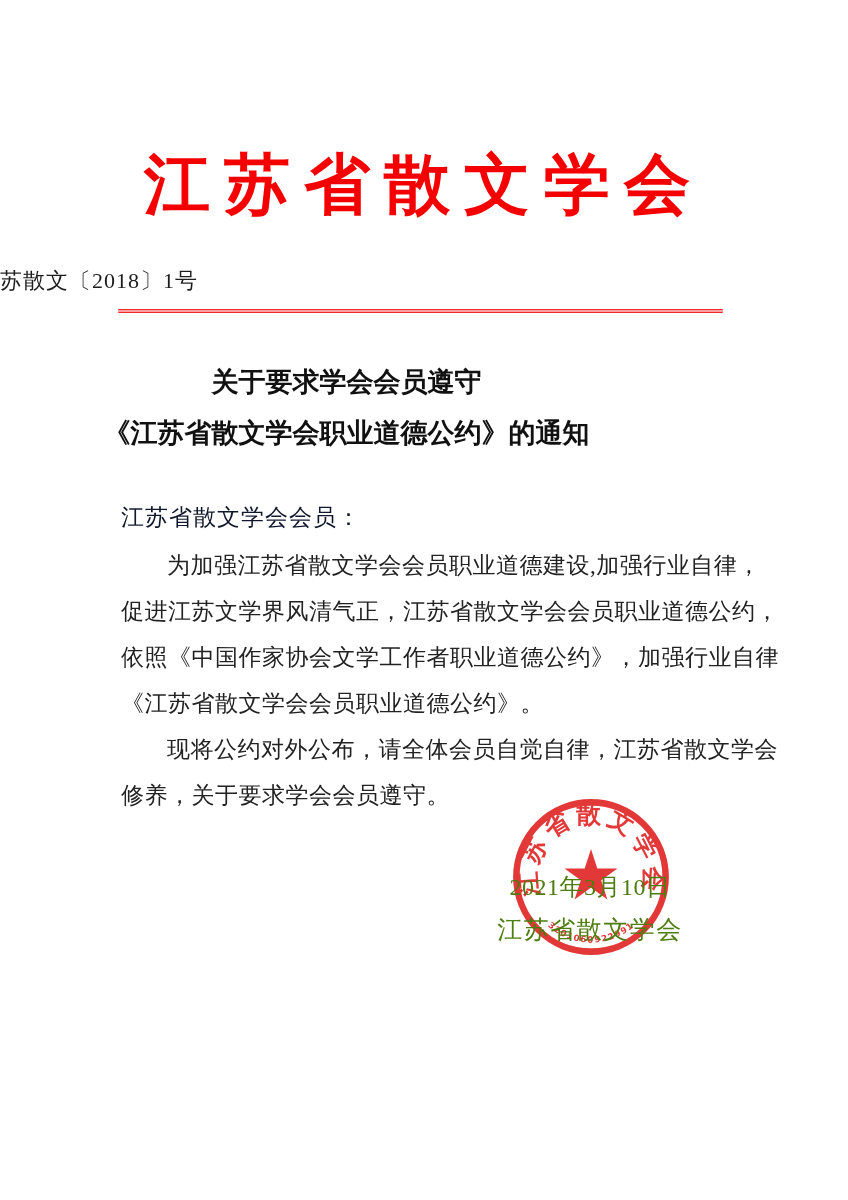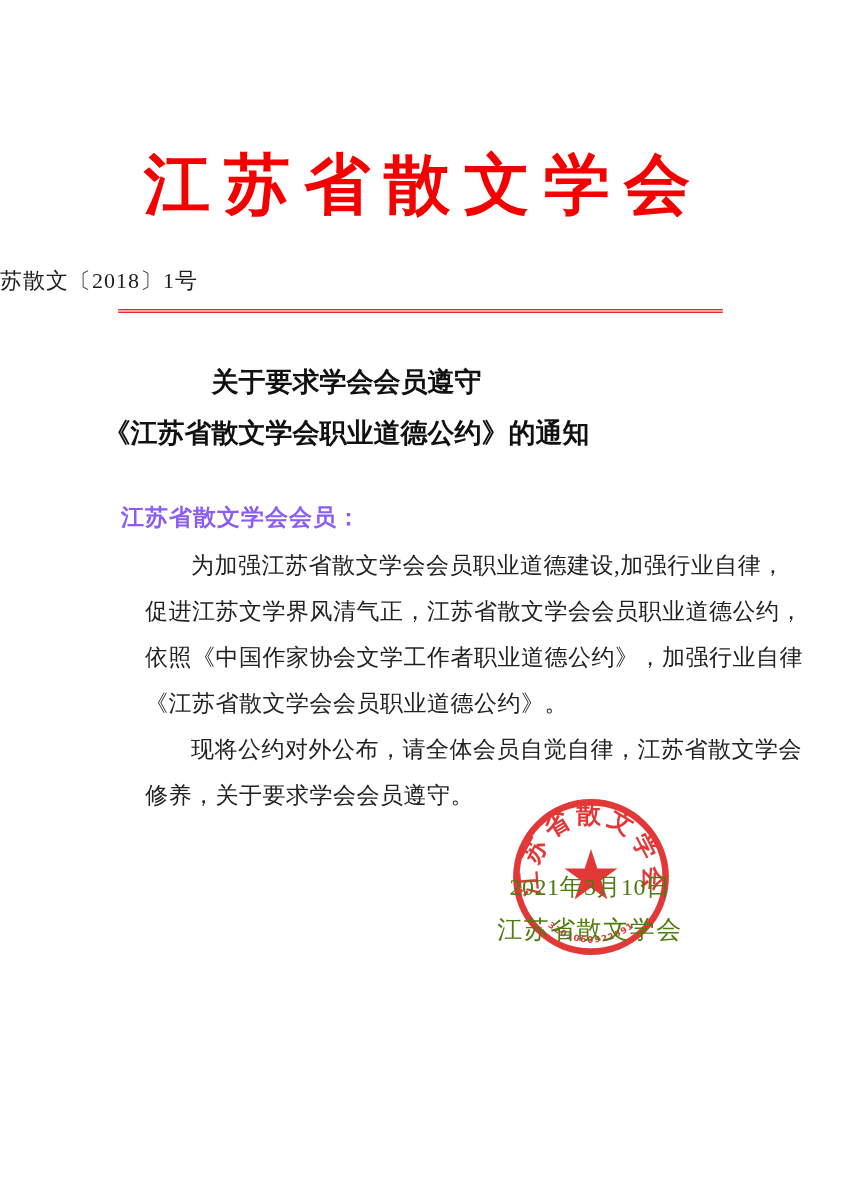--- a/index.html
+++ b/index.html
@@ -45,35 +45,34 @@
     position:absolute;top:357px;left:0;width:693px;
     text-align:center;
     font-family:"Liberation Sans","DejaVu Sans",sans-serif;
     font-weight:bold;
     font-size:27px;
     line-height:51px;
     color:#111111;
   }
   .salutation{
     position:absolute;top:502px;left:121px;
-    font-size:23px;font-weight:bold;
+    font-size:23px;font-weight:normal;
     letter-spacing:1px;
-    color:#8b5cf6;
+    color:#0f172a;
   }
   .body-text{
     position:absolute;top:543px;left:121px;width:620px;
     font-size:23px;
     line-height:46px;
     color:#222222;
   }
   .body-line{
     white-space:nowrap;
     text-align:justify;
     letter-spacing:0.5px;
-    margin-left:24px;
   }
   .indent{text-indent:2em;}
 
   .seal{
     position:absolute;left:509px;top:795px;width:164px;height:164px;
     z-index:1;opacity:0.93;
   }
   .seal .ring{fill:none;stroke:var(--seal-red);stroke-width:8;}
   .seal .star{fill:var(--seal-red);fill-rule:nonzero;}
   .seal .arc-guide{fill:none;stroke:none;}

